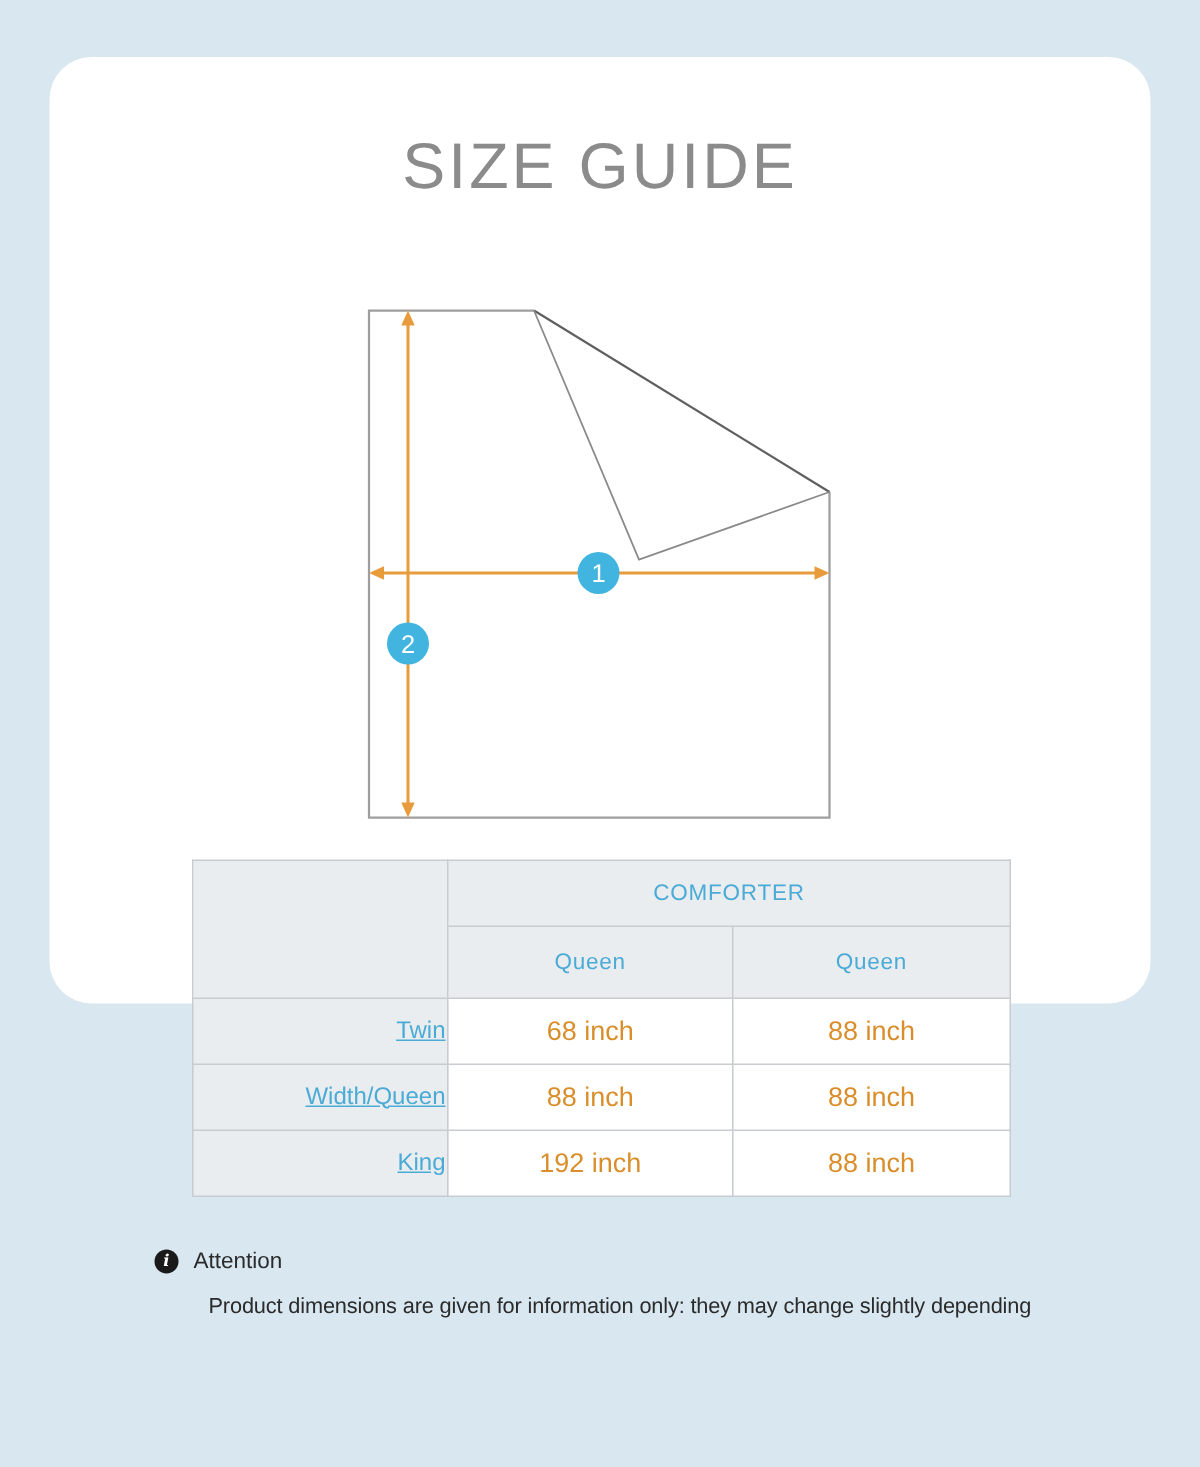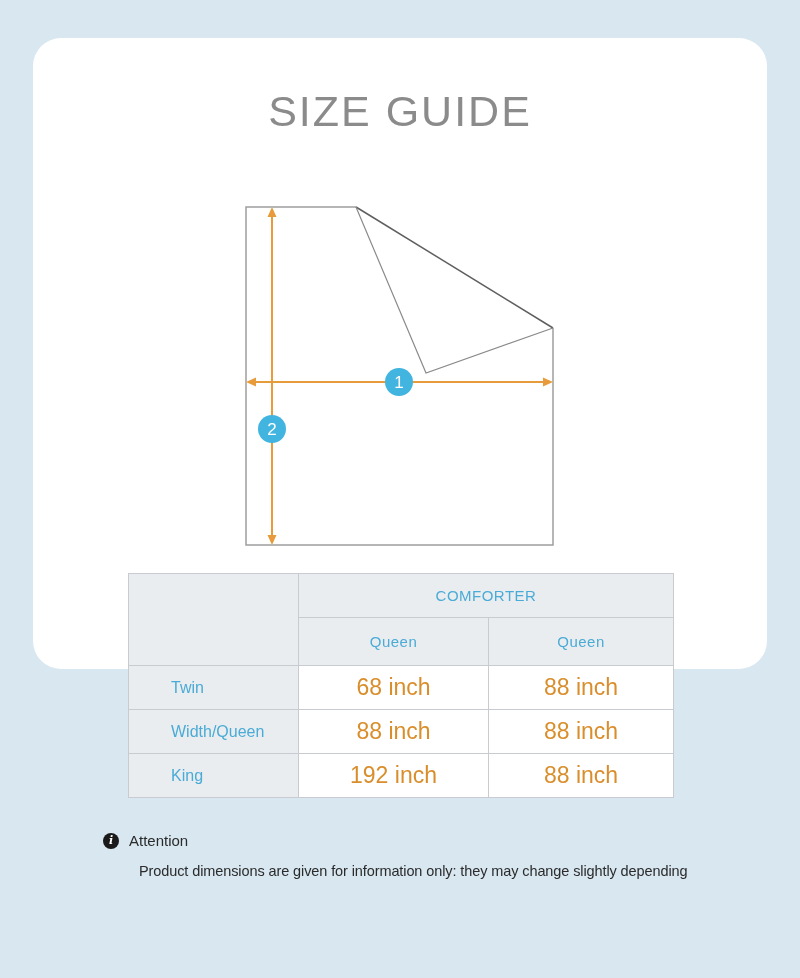--- a/index.html
+++ b/index.html
@@ -40,27 +40,28 @@
     background: #eaedf0;
     color: #4aabd6;
     font-size: 15px;
     letter-spacing: 0.5px;
     text-align: center;
   }
   .size-cell {
     background: #eaedf0;
     color: #4aabd6;
     font-size: 16px;
-    text-align: left;
+    text-align: right;
     padding-left: 42px;
+    text-decoration: underline;
   }
   .val-cell {
     background: #ffffff;
     color: #d98e2b;
-    font-size: 23px;
+    font-size: 18px;
     text-align: center;
   }
   .attention {
     position: absolute; left: 70px; top: 794px; width: 620px;
     color: #2b2b2b;
   }
   .attention-head {
     display: flex; align-items: center; gap: 10px;
     font-size: 15px;
   }

